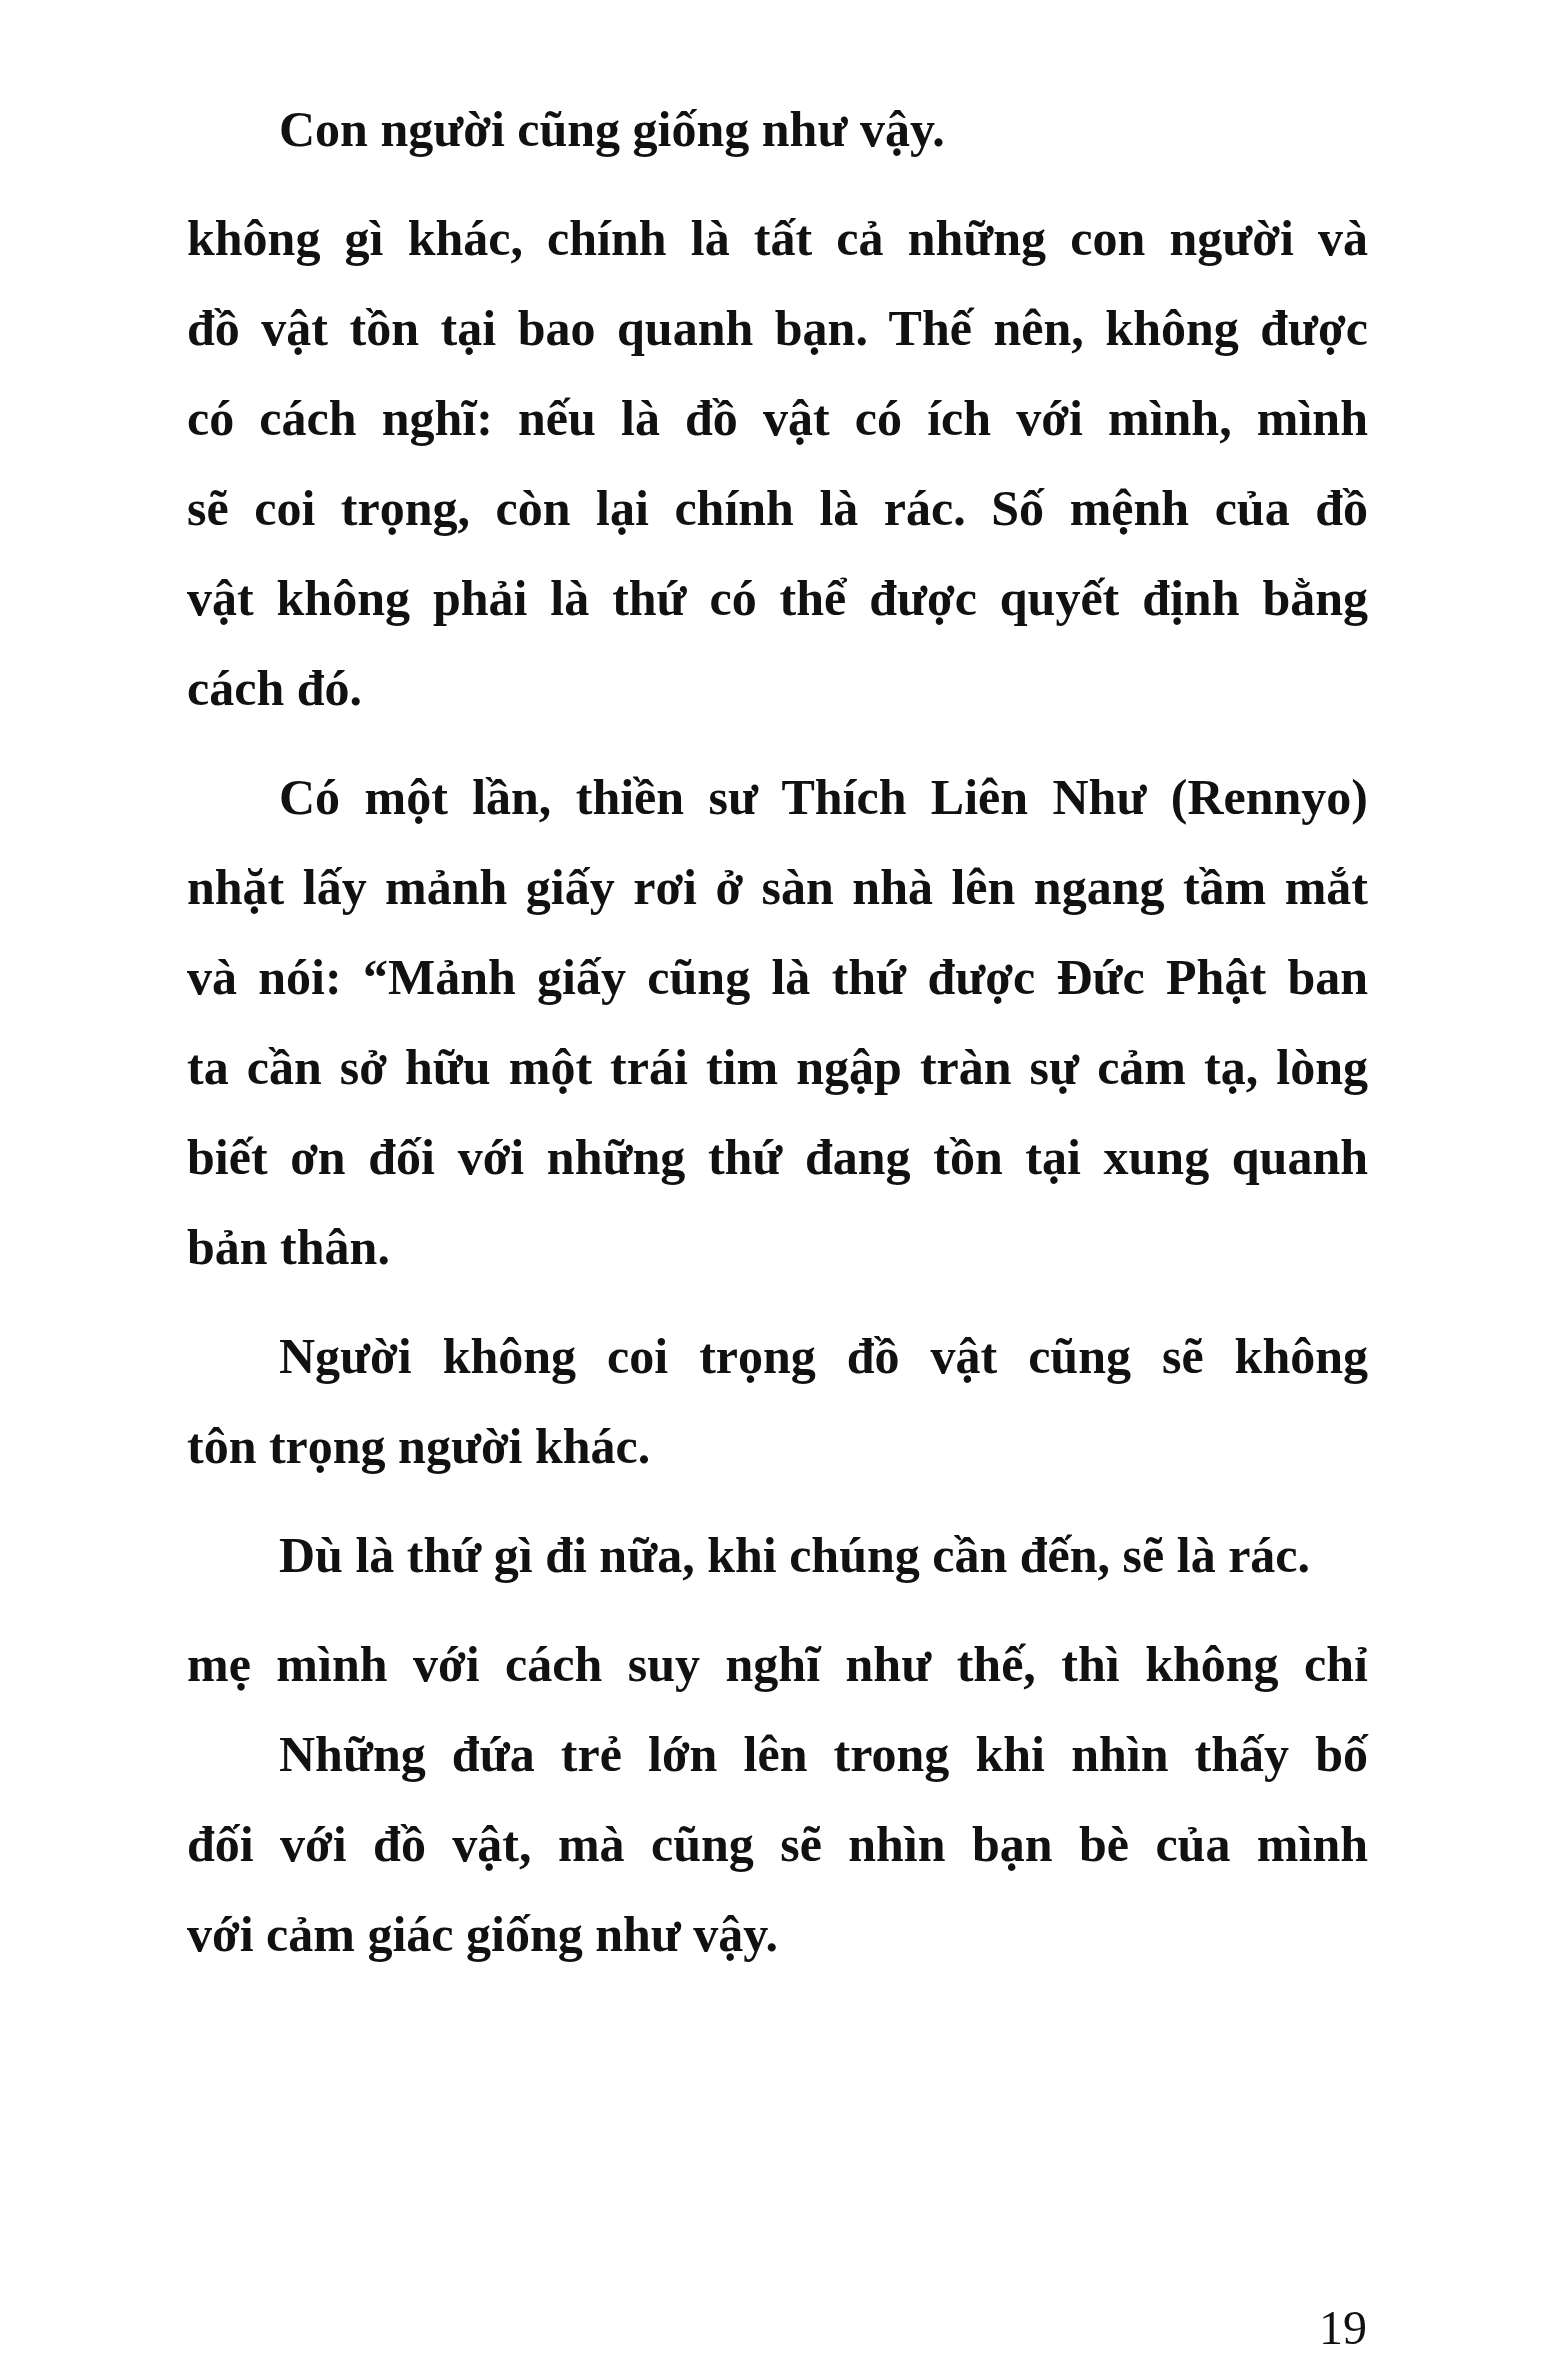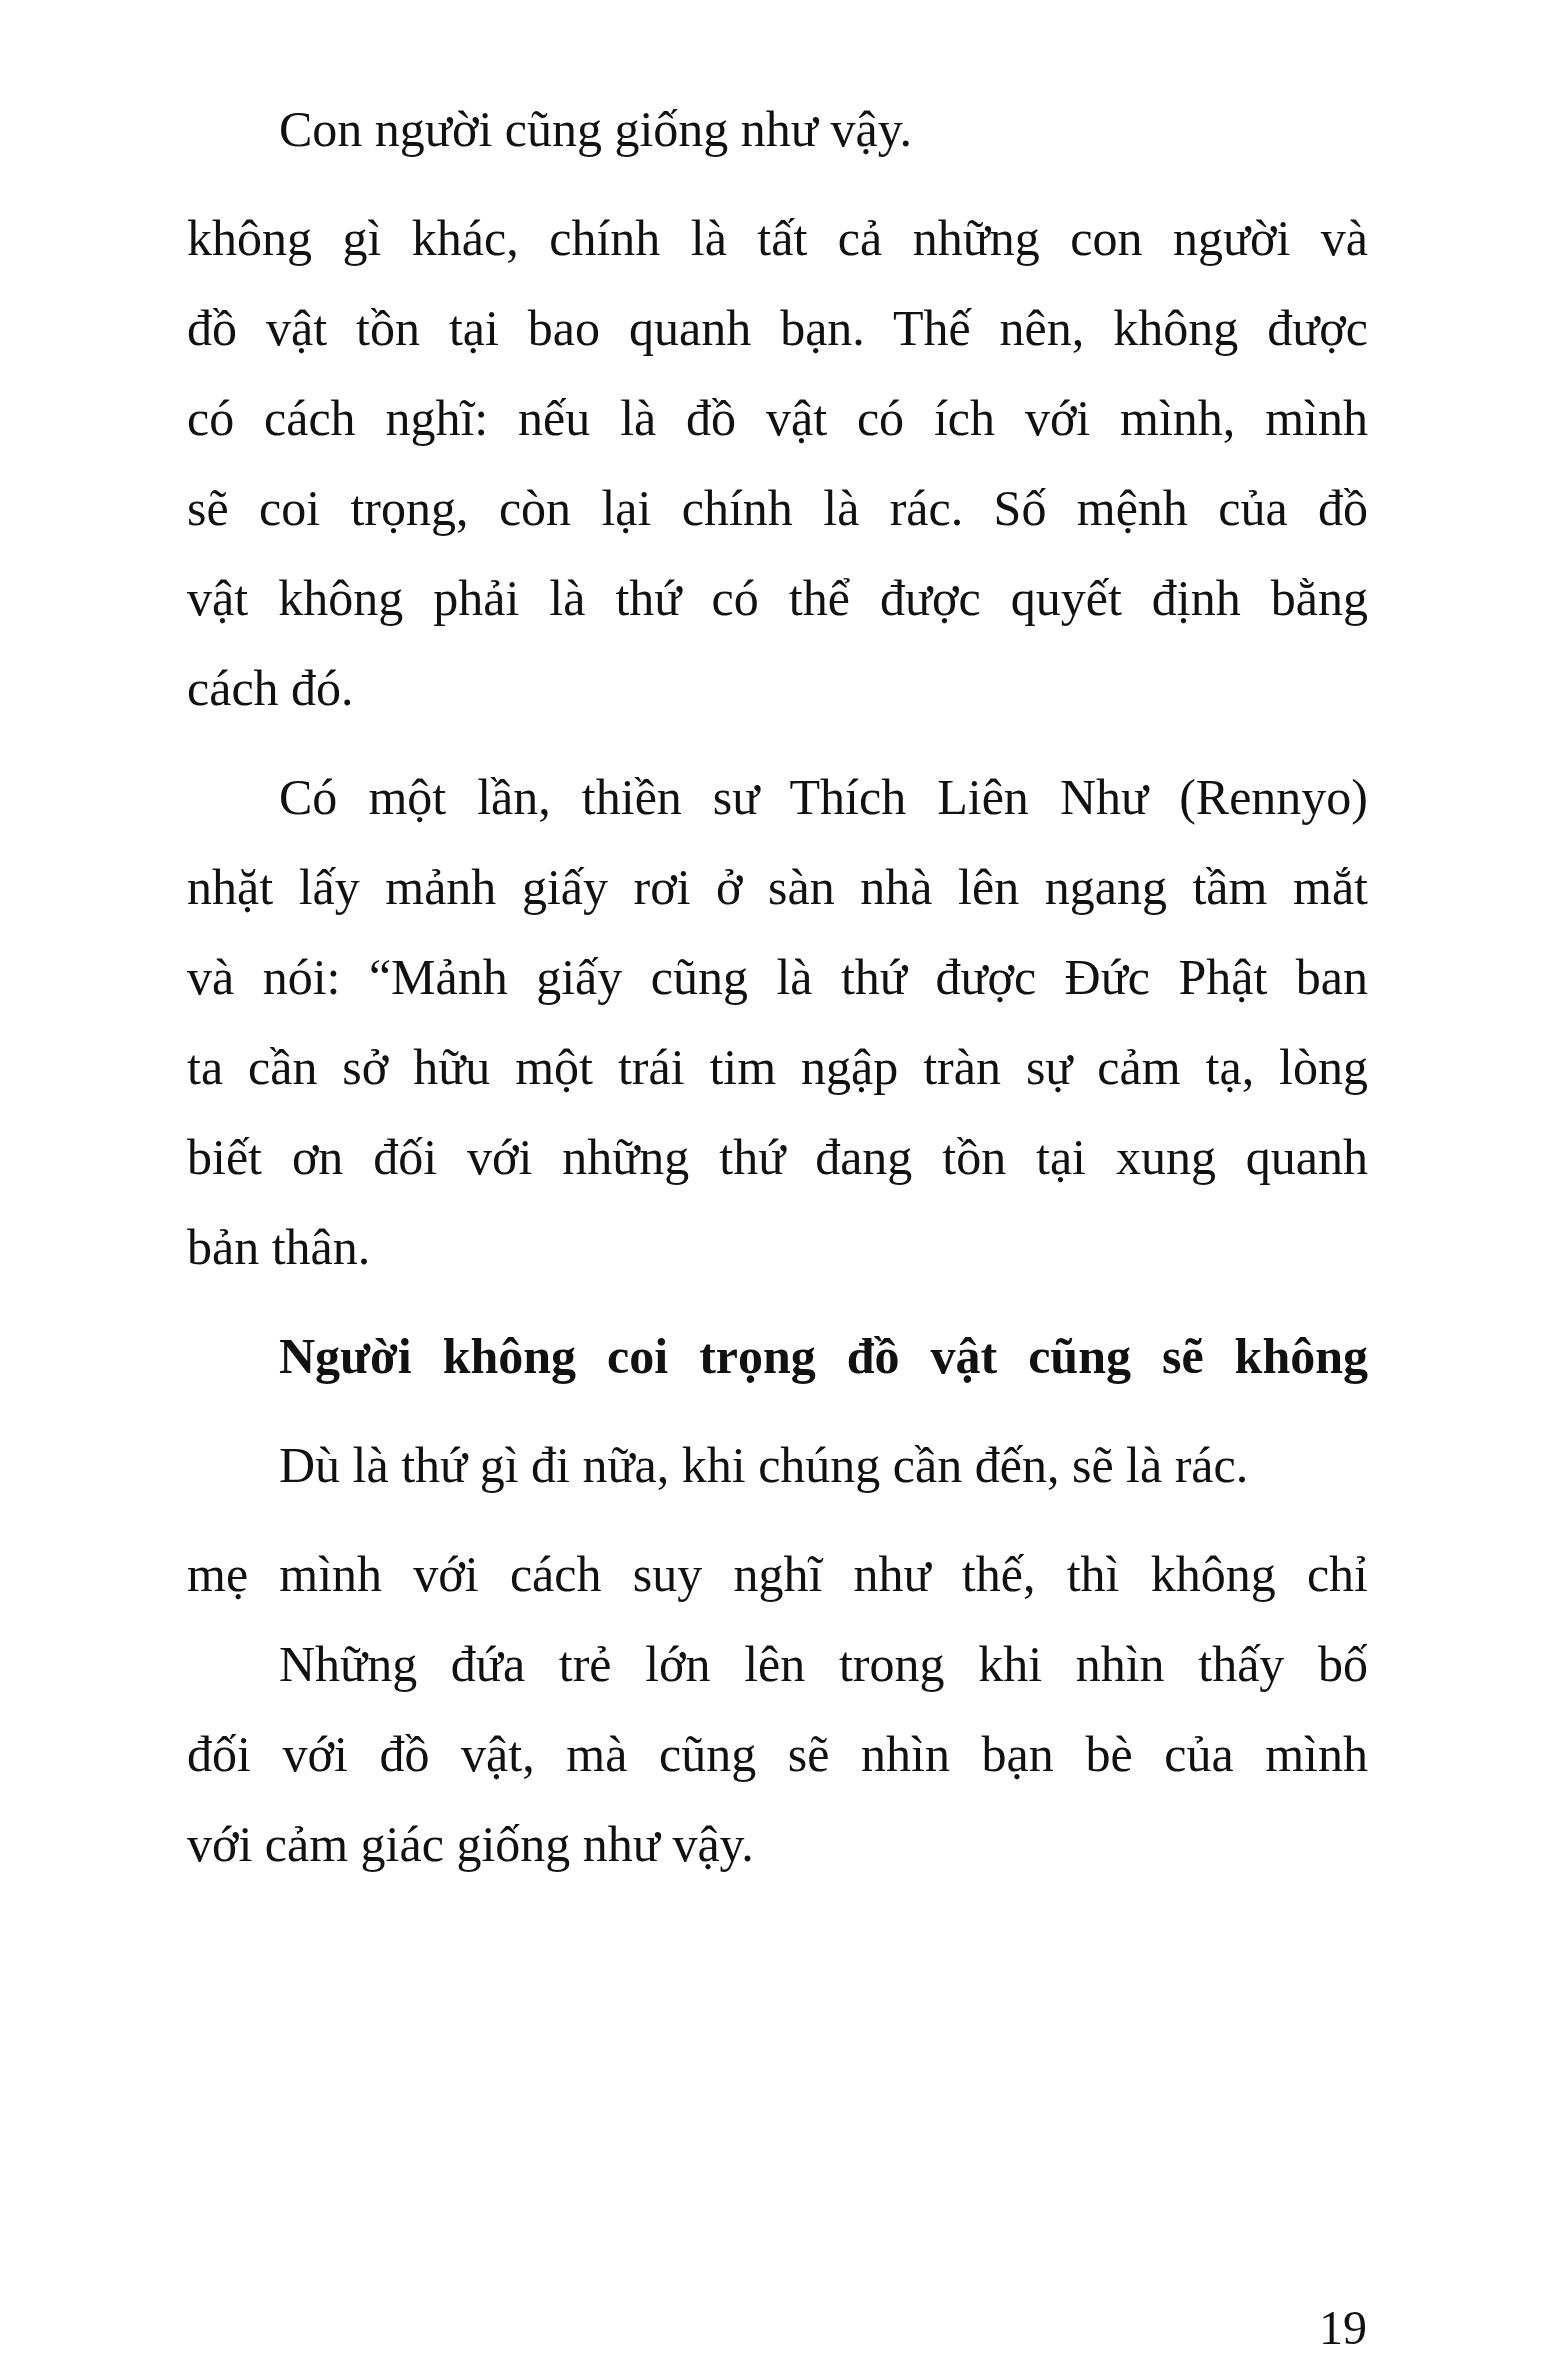--- a/index.html
+++ b/index.html
@@ -21,20 +21,21 @@
       top: 84px;
       width: 1181px;
     }
     .para {
       margin: 0;
       font-size: 50px;
       line-height: 90px;
       text-align: justify;
       text-align-last: left;
       text-indent: 92px;
+      font-weight: bold;
     }
     .para .line {
       display: block;
       text-align: justify;
       text-align-last: justify;
       white-space: nowrap;
     }
     .para .line.last {
       text-align-last: left;
     }
@@ -80,20 +81,21 @@
     <span class="line">nhặt lấy mảnh giấy rơi ở sàn nhà lên ngang tầm mắt</span>
     <span class="line">và nói: “Mảnh giấy cũng là thứ được Đức Phật ban</span>
     <span class="line">ta cần sở hữu một trái tim ngập tràn sự cảm tạ, lòng</span>
     <span class="line">biết ơn đối với những thứ đang tồn tại xung quanh</span>
     <span class="line last">bản thân.</span>
   </p>
   <div class="gap"></div>
 
   <p class="para heading">
     <span class="line first">Người không coi trọng đồ vật cũng sẽ không</span>
+    <span class="line last">tôn trọng người khác.</span>
   </p>
   <div class="gap"></div>
 
   <p class="para">
     <span class="line first last">Dù là thứ gì đi nữa, khi chúng cần đến, sẽ là rác.</span>
   </p>
   <div class="gap"></div>
 
   <p class="para">
     <span class="line">mẹ mình với cách suy nghĩ như thế, thì không chỉ</span>

